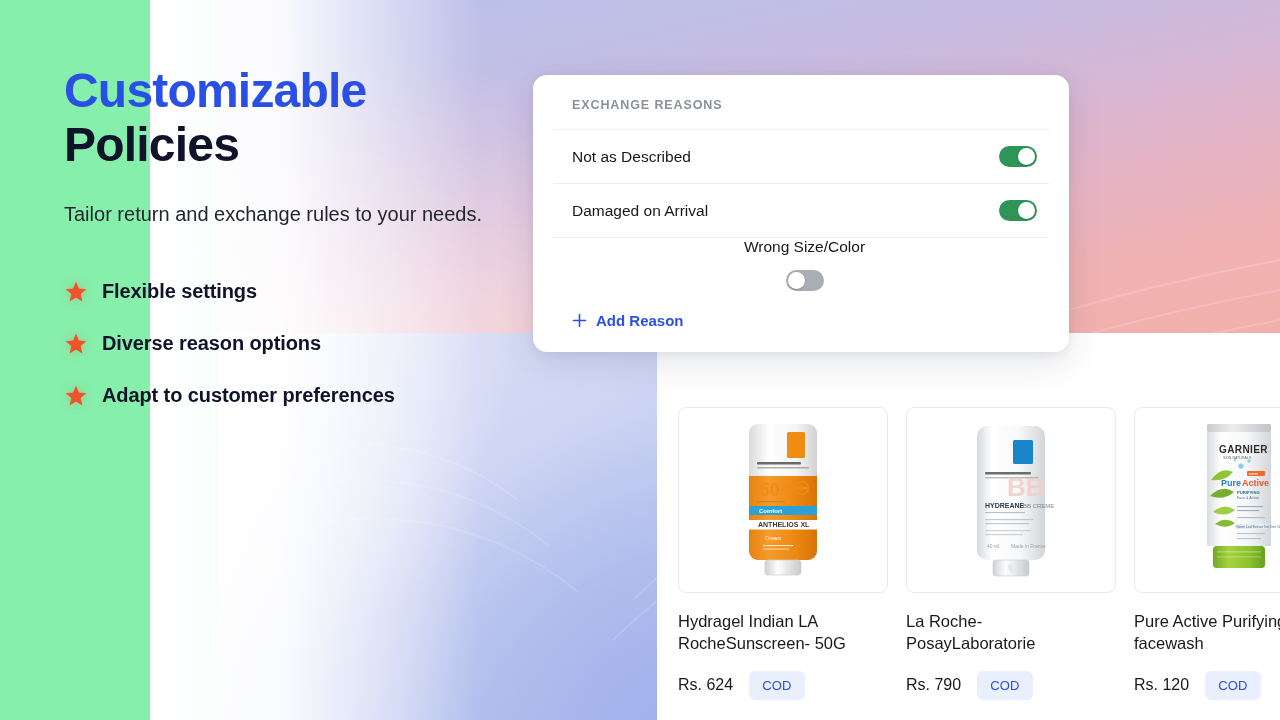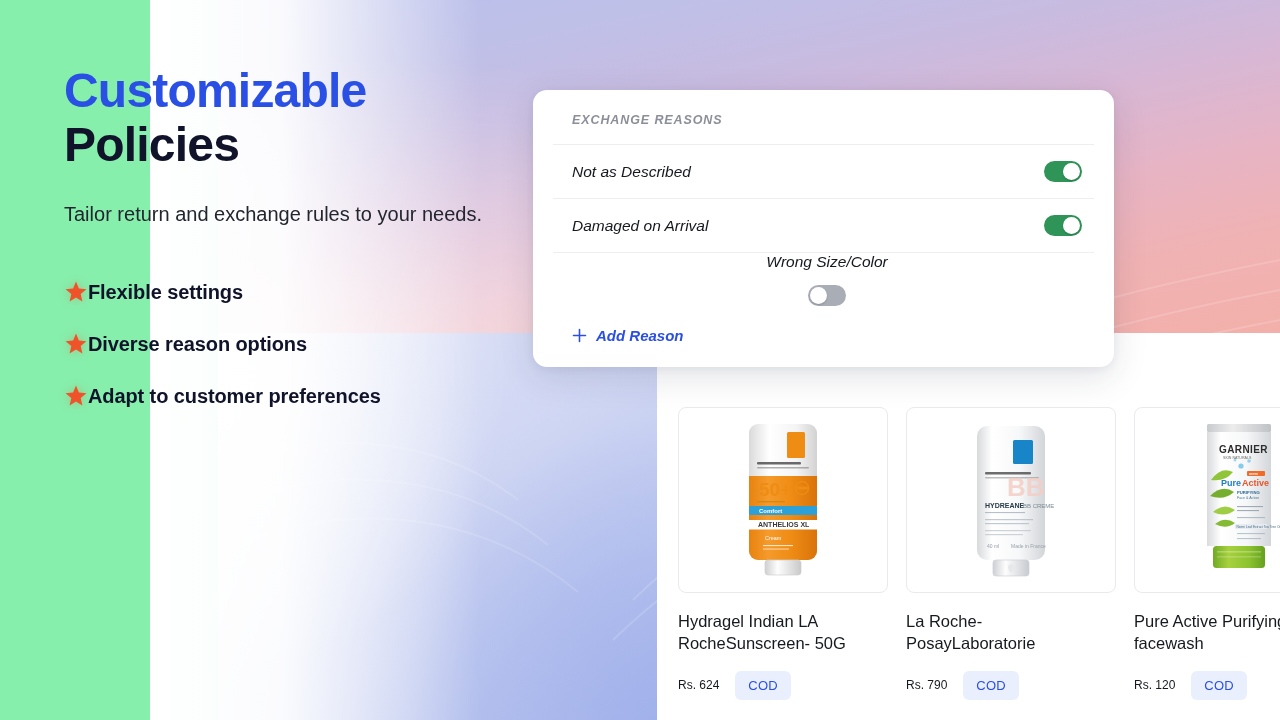--- a/index.html
+++ b/index.html
@@ -90,22 +90,22 @@
     max-width: 440px;
   }
 
   .features {
     margin: 50px 0 0 0;
     padding: 0;
     list-style: none;
   }
   .feature-item {
     display: flex;
-    align-items: flex-end;
-    gap: 0;
+    align-items: center;
+    gap: 14px;
     margin-bottom: 28px;
   }
   .star-icon {
     flex: 0 0 auto;
     width: 24px; height: 24px;
     display: block;
     filter: drop-shadow(0 0 5px rgba(240,80,40,0.30));
   }
   .feature-label {
     font-size: 20px;
@@ -133,29 +133,28 @@
   .brand-tagline {
     margin-top: 6px;
     font-size: 11.5px;
     color: #6b7078;
     font-weight: 400;
   }
 
   
   .reasons-card {
     position: absolute;
-    left: 533px; top: 90px;
-    width: 581px;
+    left: 533px; top: 75px;
+    width: 536px;
     background: #ffffff;
     border-radius: 14px;
     box-shadow: 0 10px 34px rgba(32,38,70,0.13), 0 2px 8px rgba(32,38,70,0.06);
     padding: 0 20px 0 20px;
     box-sizing: border-box;
     overflow: hidden;
-    font-style: italic;
   }
   .reasons-header {
     font-size: 12.5px;
     font-weight: 700;
     letter-spacing: 0.9px;
     color: #8b8f99;
     padding: 23px 0 17px 19px;
     border-bottom: 1px solid #eceef1;
   }
   .reason-row {
@@ -230,21 +229,21 @@
     font-weight: 400;
     max-width: 205px;
   }
   .product-meta {
     margin-top: 16px;
     display: flex;
     align-items: center;
     gap: 16px;
   }
   .product-price {
-    font-size: 12px;
+    font-size: 16px;
     color: #16191f;
   }
   .cod-badge {
     background: #e9effd;
     color: #2a4fe4;
     font-size: 13px;
     font-weight: 400;
     padding: 7px 13px;
     border-radius: 6px;
     letter-spacing: 0.2px;

